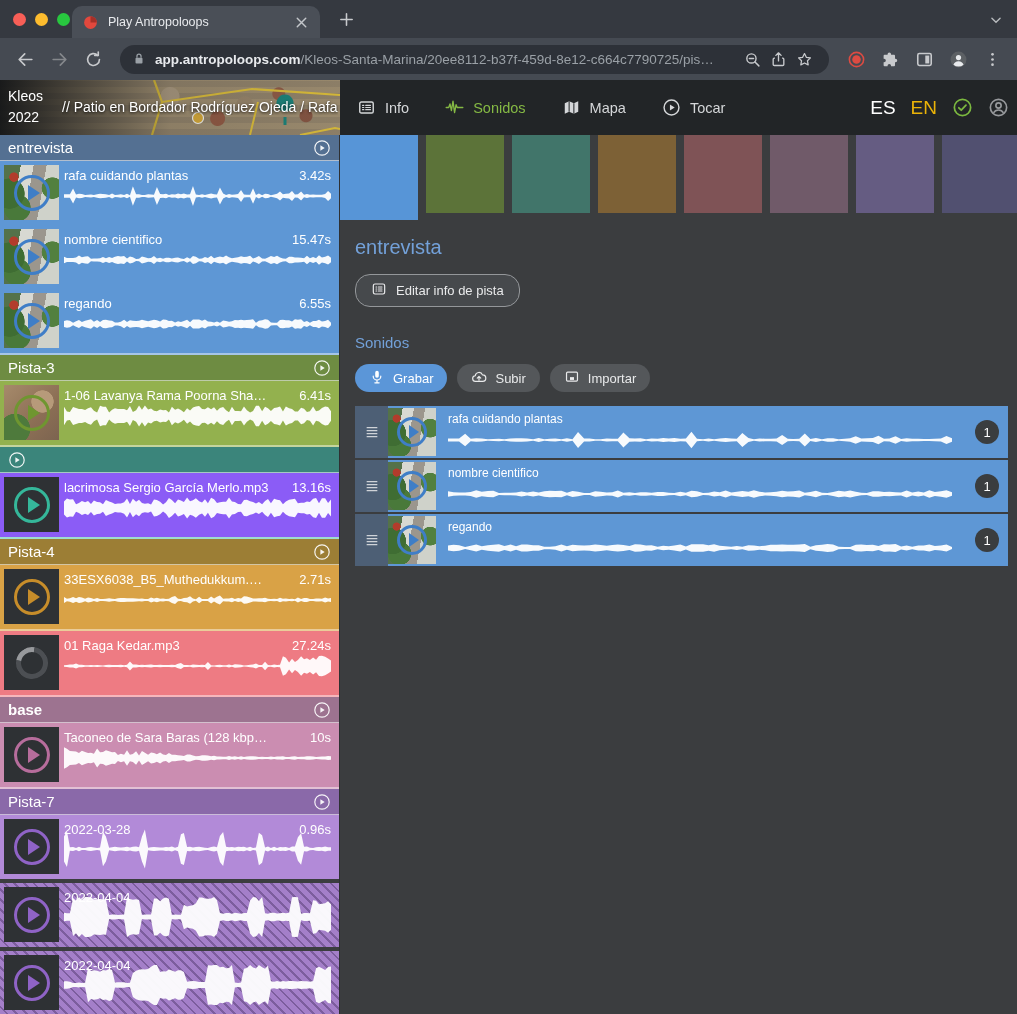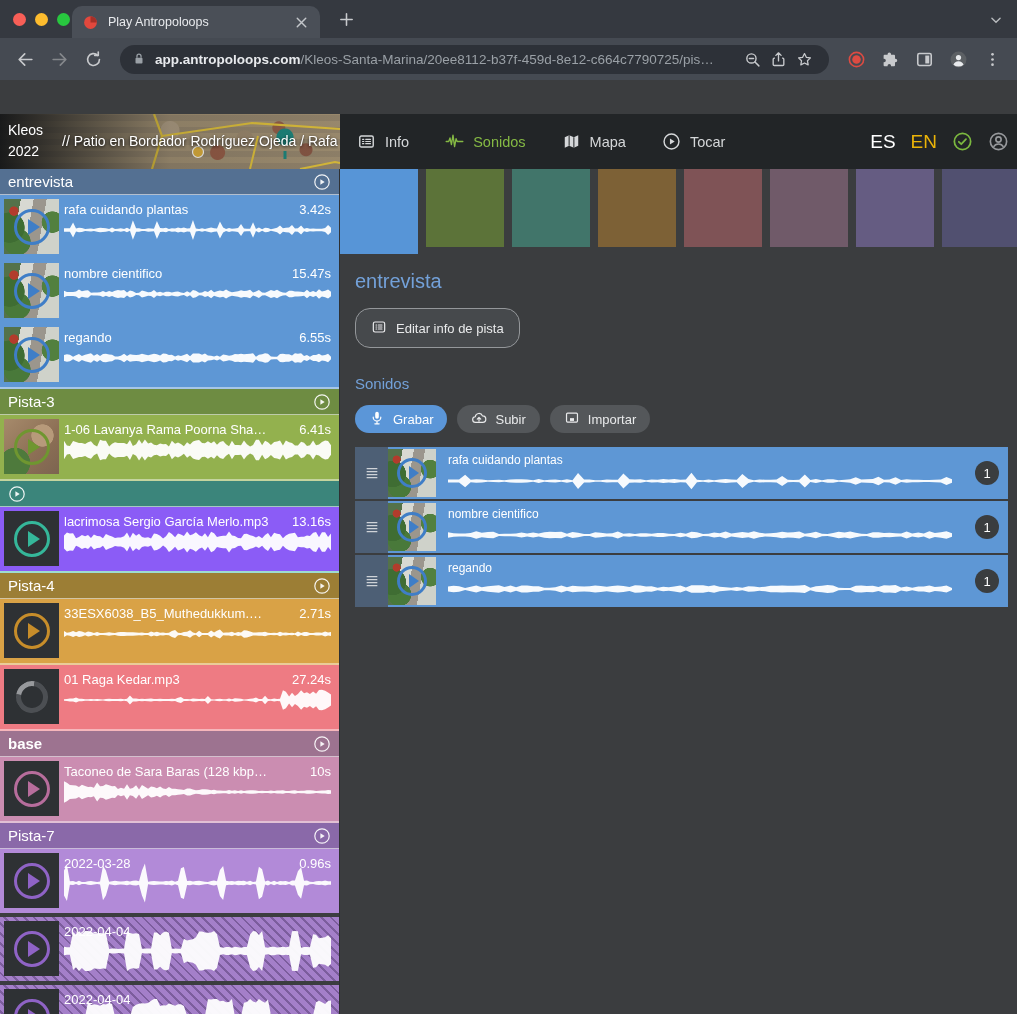--- a/index.html
+++ b/index.html
@@ -26,21 +26,21 @@
   .urlbar{flex:1;height:29px;background:#2d3138;border-radius:15px;display:flex;align-items:center;
           padding:0 12px;margin:0 8px;overflow:hidden;}
   .urlbar .lock{width:14px;height:14px;color:#9aa0a6;margin-right:9px;flex:0 0 auto;}
   .urltext{flex:1;font-size:13.5px;white-space:nowrap;overflow:hidden;}
   .urltext .domain{color:#e8eaed;font-weight:bold;}
   .urltext .path{color:#9aa0a6;}
   .pillbtn{width:26px;height:26px;display:flex;align-items:center;justify-content:center;color:#c8cacd;flex:0 0 auto;}
   .pillbtn svg{width:17px;height:17px;}
 
   
-  .appheader{height:55px;background:#222527;position:relative;margin-top:34px;}
+  .appheader{height:55px;background:#222527;position:relative;}
   .map-area{position:absolute;left:0;top:0;width:340px;height:55px;overflow:hidden;
     background:
       radial-gradient(circle at 82% 25%, #97604a 0 6px, transparent 7px),
       radial-gradient(circle at 64% 70%, #9a5f48 0 7px, transparent 8px),
       radial-gradient(circle at 90% 65%, #8d5a46 0 6px, transparent 7px),
       radial-gradient(circle at 50% 30%, #b3a186 0 9px, transparent 10px),
       radial-gradient(circle at 72% 45%, #a08c70 0 8px, transparent 9px),
       repeating-linear-gradient(0deg,#9a8a70 0 6px,#a79576 6px 12px),
       repeating-linear-gradient(90deg,#a18f74 0 11px,#93806a 11px 22px);}
   .map-area .shade{position:absolute;inset:0;
@@ -97,21 +97,21 @@
 
   
   .swatches{display:flex;gap:8px;height:88px;align-items:flex-start;}
   .swatch{width:78px;height:78px;flex:0 0 78px;}
   .swatch.selected{height:85px;}
 
   
   .panel{padding:13px 12px 0 15px;}
   .panel-title{color:#73a1d9;font-size:20px;font-weight:500;}
   .edit-btn{margin-top:15px;display:inline-flex;align-items:center;gap:9px;background:#46494c;
-    border:1px solid #94979a;border-radius:15px;height:40px;padding:0 15px;color:#e9eaeb;font-size:13px;}
+    border:1px solid #94979a;border-radius:15px;height:33px;padding:0 15px;color:#e9eaeb;font-size:13px;}
   .edit-btn svg{width:16px;height:16px;color:#e9eaeb;}
   .sounds-label{margin-top:27px;color:#73a1d9;font-size:15px;}
   .actions{margin-top:13px;display:flex;gap:10px;}
   .action-btn{height:28px;border-radius:14px;padding:0 14px;display:inline-flex;align-items:center;gap:8px;
     font-size:13px;color:#e9eaeb;background:#54575a;border:none;}
   .action-btn.primary{background:#5b96d8;color:#fff;}
   .action-btn svg{width:16px;height:16px;}
   .sound-list{margin-top:14px;display:flex;flex-direction:column;gap:2px;width:653px;}
   .sound-row{display:flex;height:52px;position:relative;}
   .handle{width:33px;flex:0 0 33px;display:flex;align-items:center;justify-content:center;color:#cfd3d8;}

